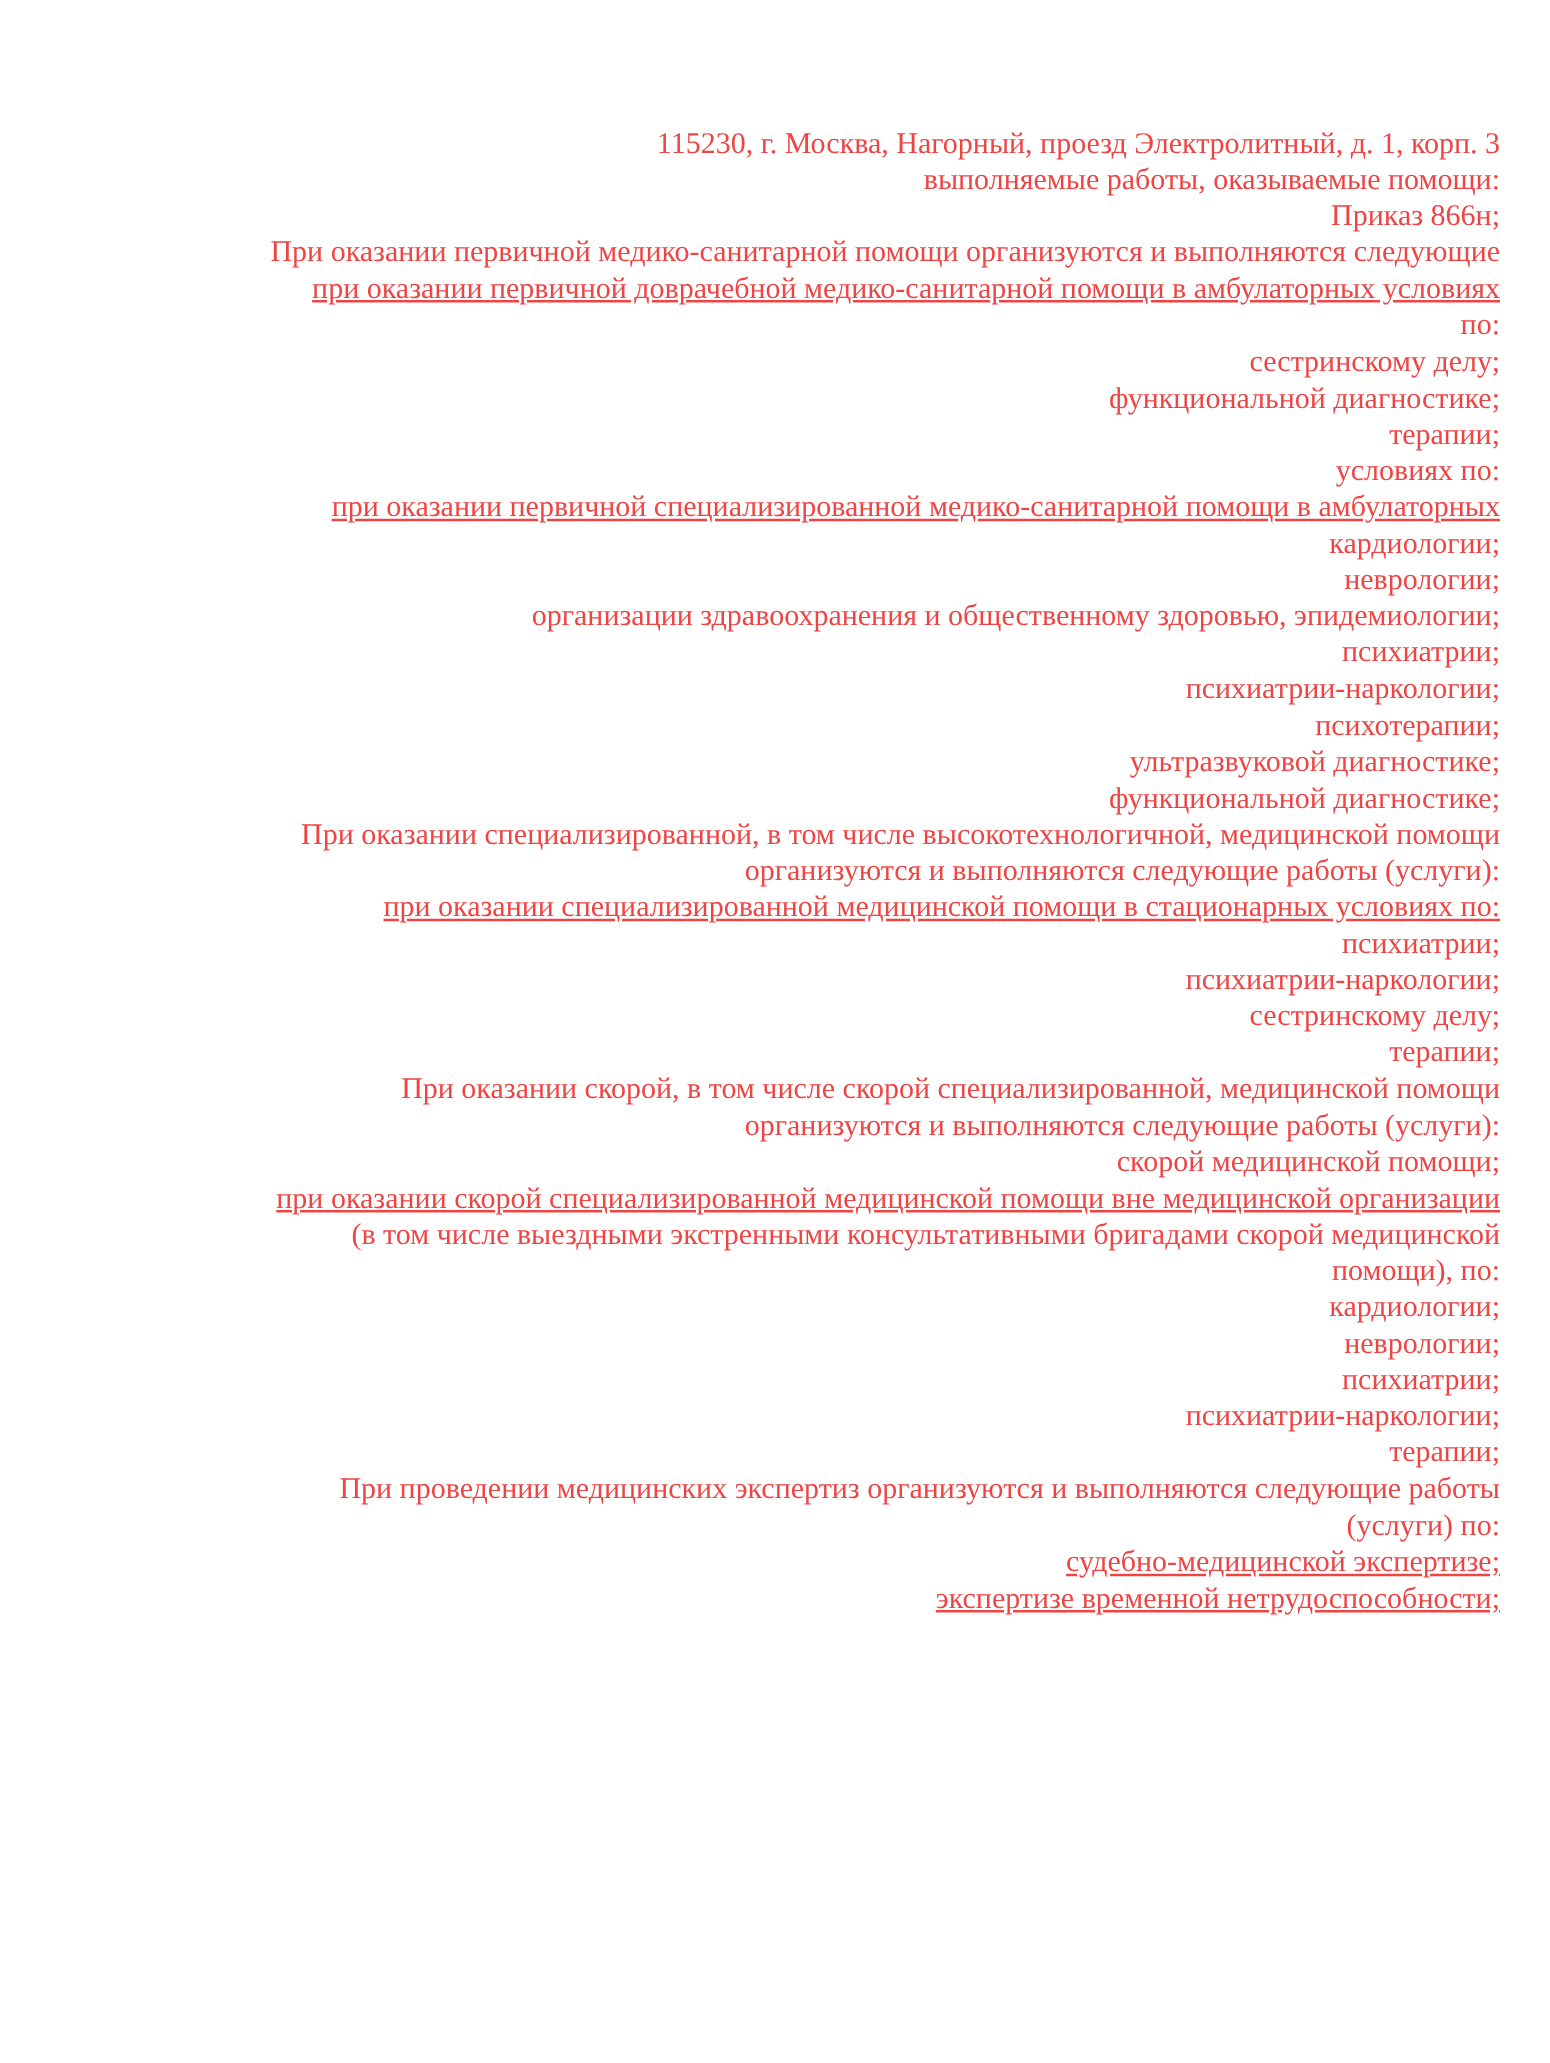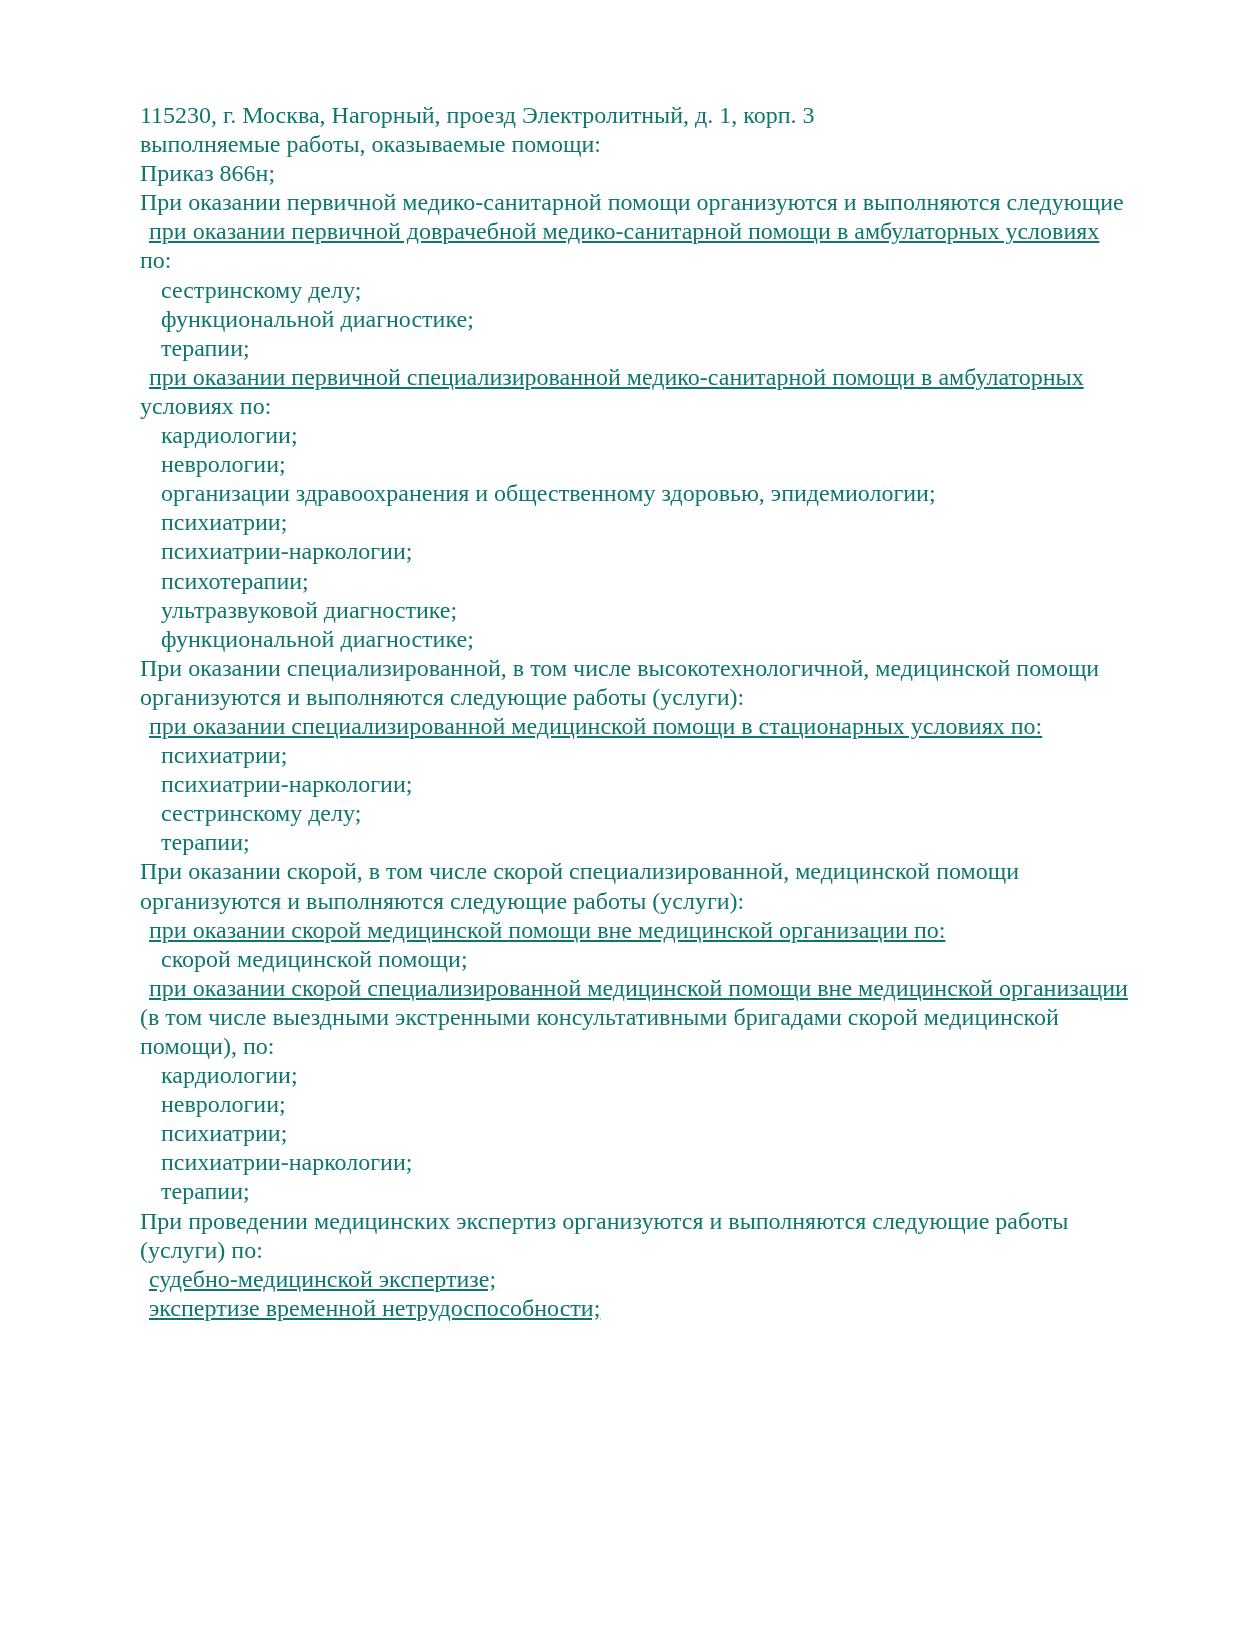--- a/index.html
+++ b/index.html
@@ -29,50 +29,49 @@
     white-space: pre;
   }
   .line.ind0 { padding-left: 0; }
   .line.ind1 { padding-left: 9px; text-decoration: underline; }
   .line.ind2 { padding-left: 21px; }
 </style>
 </head>
 <body>
 
 <div class="page">
-  <div class="doc" style="color: #0f766e;">
+  <div class="doc" style="color: #ef4444; text-align: right;">
       <div class="line ind0">115230, г. Москва, Нагорный, проезд Электролитный, д. 1, корп. 3</div>
       <div class="line ind0">выполняемые работы, оказываемые помощи:</div>
       <div class="line ind0">Приказ 866н;</div>
       <div class="line ind0">При оказании первичной медико-санитарной помощи организуются и выполняются следующие</div>
       <div class="line ind1">при оказании первичной доврачебной медико-санитарной помощи в амбулаторных условиях</div>
       <div class="line ind0">по:</div>
       <div class="line ind2">сестринскому делу;</div>
       <div class="line ind2">функциональной диагностике;</div>
       <div class="line ind2">терапии;</div>
+      <div class="line ind0">условиях по:</div>
       <div class="line ind1">при оказании первичной специализированной медико-санитарной помощи в амбулаторных</div>
-      <div class="line ind0">условиях по:</div>
       <div class="line ind2">кардиологии;</div>
       <div class="line ind2">неврологии;</div>
       <div class="line ind2">организации здравоохранения и общественному здоровью, эпидемиологии;</div>
       <div class="line ind2">психиатрии;</div>
       <div class="line ind2">психиатрии-наркологии;</div>
       <div class="line ind2">психотерапии;</div>
       <div class="line ind2">ультразвуковой диагностике;</div>
       <div class="line ind2">функциональной диагностике;</div>
       <div class="line ind0">При оказании специализированной, в том числе высокотехнологичной, медицинской помощи</div>
       <div class="line ind0">организуются и выполняются следующие работы (услуги):</div>
       <div class="line ind1">при оказании специализированной медицинской помощи в стационарных условиях по:</div>
       <div class="line ind2">психиатрии;</div>
       <div class="line ind2">психиатрии-наркологии;</div>
       <div class="line ind2">сестринскому делу;</div>
       <div class="line ind2">терапии;</div>
       <div class="line ind0">При оказании скорой, в том числе скорой специализированной, медицинской помощи</div>
       <div class="line ind0">организуются и выполняются следующие работы (услуги):</div>
-      <div class="line ind1">при оказании скорой медицинской помощи вне медицинской организации по:</div>
       <div class="line ind2">скорой медицинской помощи;</div>
       <div class="line ind1">при оказании скорой специализированной медицинской помощи вне медицинской организации</div>
       <div class="line ind0">(в том числе выездными экстренными консультативными бригадами скорой медицинской</div>
       <div class="line ind0">помощи), по:</div>
       <div class="line ind2">кардиологии;</div>
       <div class="line ind2">неврологии;</div>
       <div class="line ind2">психиатрии;</div>
       <div class="line ind2">психиатрии-наркологии;</div>
       <div class="line ind2">терапии;</div>
       <div class="line ind0">При проведении медицинских экспертиз организуются и выполняются следующие работы</div>

